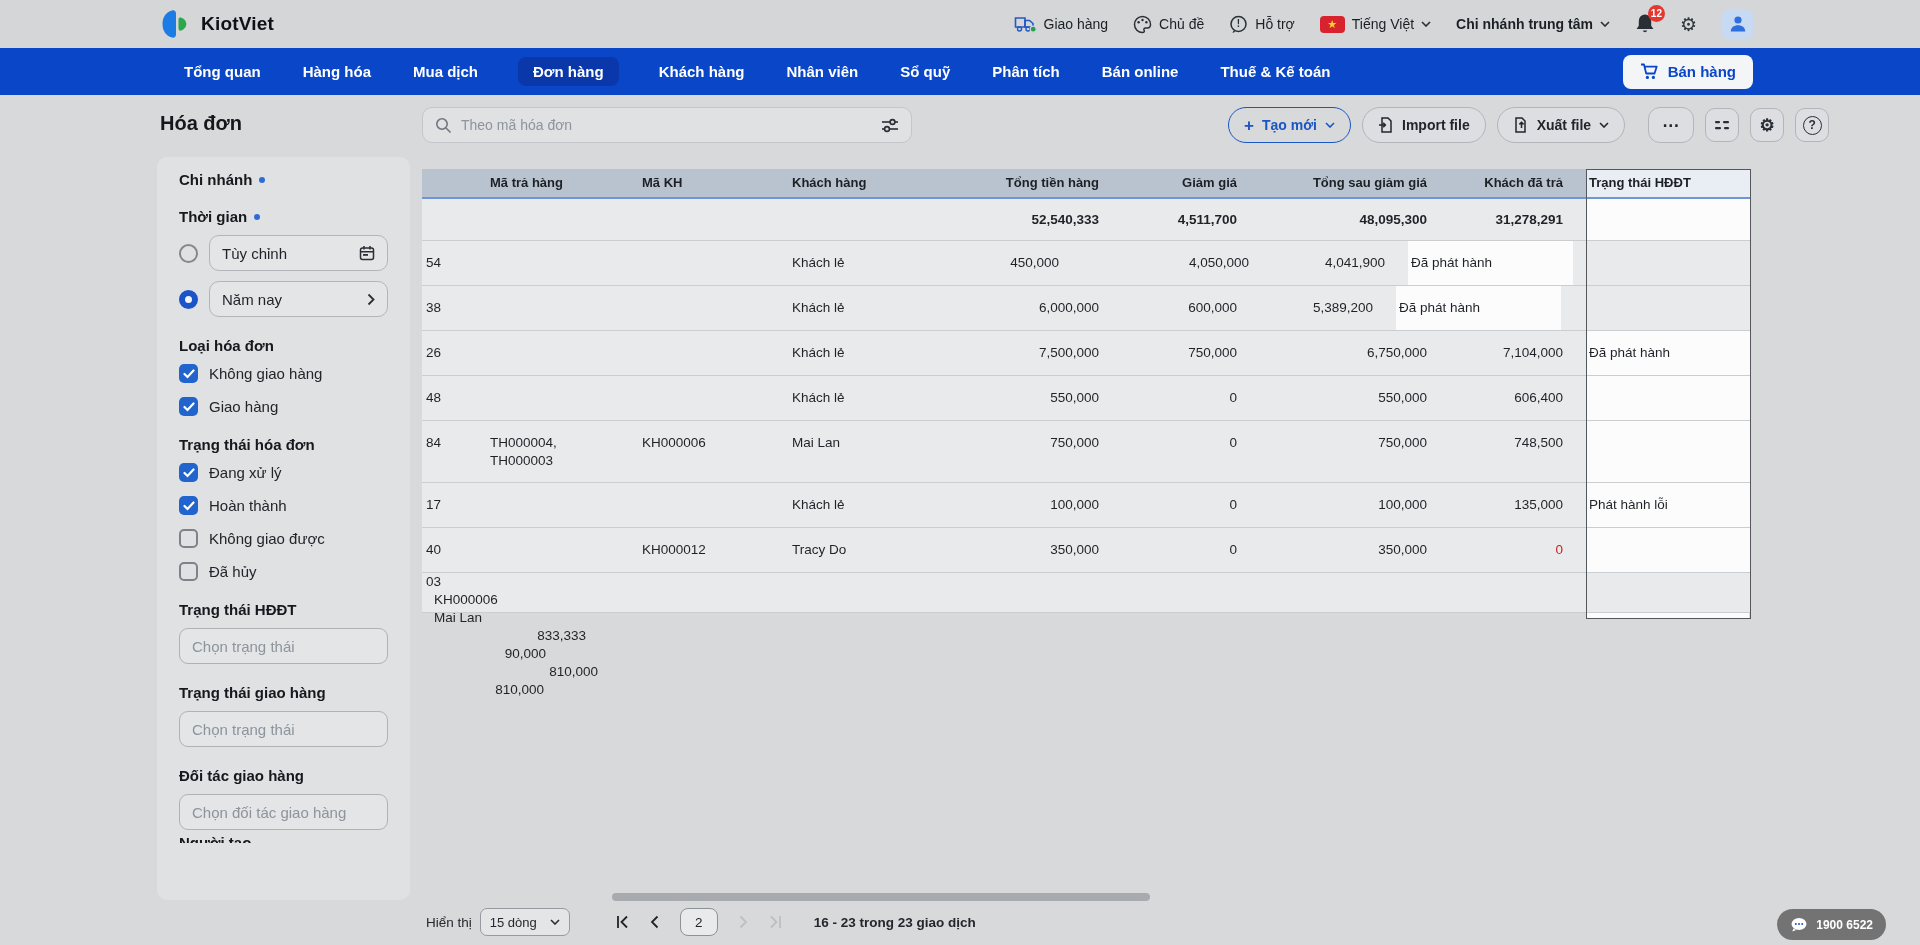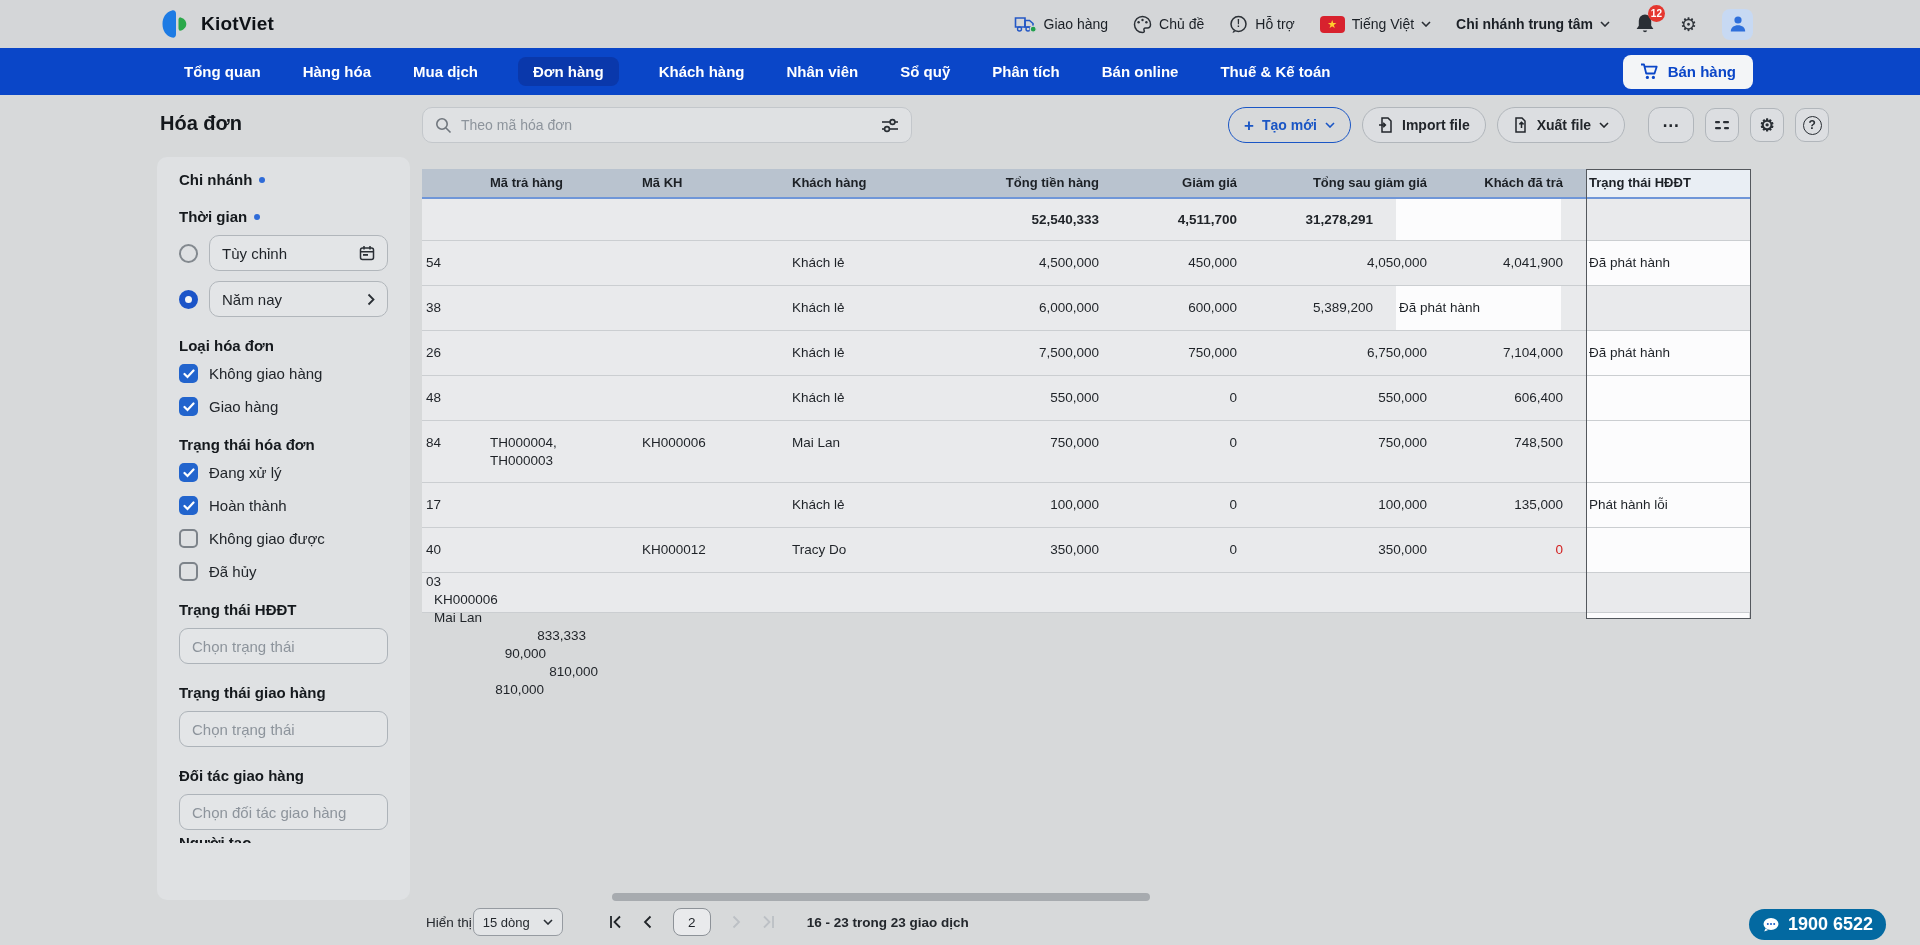--- a/index.html
+++ b/index.html
@@ -69,26 +69,26 @@
   .tcell.hl-c{background:linear-gradient(90deg,transparent 9px,#fcfcfd 9px)}
   .thead .tcell.hl-c{background:linear-gradient(90deg,transparent 9px,#e9eef4 9px)}
   .tcell.code{padding-left:4px}
   .tcell.red{color:#d21f1f}
   .trow.tall .tcell{align-items:flex-start;padding-top:13px}
   .hl-strip{position:absolute;left:1587px;top:613px;width:162px;height:5px;background:#fcfcfd}
   .hl-outline{position:absolute;left:1586px;top:169px;width:165px;height:450px;border:1px solid #54585d;pointer-events:none}
   
   .hscroll-thumb{position:absolute;left:612px;top:893px;width:538px;height:8px;border-radius:4px;background:#a7abaf;cursor:grab}
   .footer{position:absolute;left:426px;top:906px;height:32px;display:flex;align-items:center;font-size:13.5px;color:#25292e}
-  .pg-select{margin-left:1px;width:90px;height:28px;border:1px solid #969ba1;border-radius:7px;background:#e3e5e7;display:flex;align-items:center;justify-content:space-between;padding:0 9px;font-size:13px;cursor:pointer}
+  .pg-select{margin-left:8px;width:90px;height:28px;border:1px solid #969ba1;border-radius:7px;background:#e3e5e7;display:flex;align-items:center;justify-content:space-between;padding:0 9px;font-size:13px;cursor:pointer}
   .pager{display:flex;align-items:center;gap:21px;margin-left:46px}
   .pg-ic{cursor:pointer;display:flex;align-items:center}
   .pg-input{width:38px;height:28px;border:1px solid #8d9298;border-radius:8px;background:#e9eaec;text-align:center;font-size:13.5px;color:#1f2328;outline:none}
   .range-text{margin-left:32px;font-weight:600;color:#23272c}
-  .phone-btn{position:absolute;right:34px;top:909px;height:31px;background:#0369a1;border:none;border-radius:16px;color:#fff;font-weight:700;font-size:18px;display:flex;align-items:center;gap:8px;padding:0 13px;cursor:pointer}
+  .phone-btn{position:absolute;right:34px;top:909px;height:31px;background:#737373;border:none;border-radius:16px;color:#fff;font-weight:700;font-size:12px;display:flex;align-items:center;gap:8px;padding:0 13px;cursor:pointer}
 </style>
 </head>
 <body>
 
 <div class="topbar">
   <div class="brand">
     <span>
       <svg width="32" height="30" viewBox="0 0 32 30">
         <path d="M12 1.5c-6 1.5-9.5 6.8-9.5 13.5S6 27 12 28.5c2.4.6 4-.9 4-3.3V4.8c0-2.4-1.6-3.9-4-3.3z" fill="#1d7be4"></path>
         <path d="M20 8.2c-.9.5-1.5 1.4-1.5 2.6v8.4c0 1.2.6 2.1 1.5 2.6 3.6-.8 6.3-3.4 6.3-6.8s-2.7-6-6.3-6.8z" fill="#2ba84a"></path>
@@ -368,29 +368,29 @@
       <div class="tcell r" style="width: 136px; text-align: right;">Khách đã trả</div>
       <div class="tcell hl-c" style="width: 174px;">Trạng thái HĐĐT</div>
     </div>
     <div class="trow tsum">
       <div class="tcell code" style="width: 56px;"></div>
       <div class="tcell" style="width: 152px;"></div>
       <div class="tcell" style="width: 150px;"></div>
       <div class="tcell" style="width: 155px;"></div>
       <div class="tcell r" style="width: 178px;">52,540,333</div>
       <div class="tcell r" style="width: 138px;">4,511,700</div>
+      <div class="tcell r" style="width: 190px;">48,095,300</div>
       <div class="tcell r" style="width: 136px;">31,278,291</div>
       <div class="tcell hl-c" style="width: 174px;"></div>
     </div>
     <div class="trow" style="height: 45px;">
       <div class="tcell code" style="width: 56px;">54</div>
       <div class="tcell" style="width: 152px;"></div>
       <div class="tcell" style="width: 150px;"></div>
       <div class="tcell" style="width: 155px;">Khách lẻ</div>
-      <div class="tcell r" style="width: 178px;">4,500,000</div>
       <div class="tcell r" style="width: 138px;">450,000</div>
       <div class="tcell r" style="width: 190px;">4,050,000</div>
       <div class="tcell r" style="width: 136px;">4,041,900</div>
       <div class="tcell hl-c" style="width: 174px;">Đã phát hành</div>
     </div>
     <div class="trow" style="height: 45px;">
       <div class="tcell code" style="width: 56px;">38</div>
       <div class="tcell" style="width: 152px;"></div>
       <div class="tcell" style="width: 150px;"></div>
       <div class="tcell" style="width: 155px;">Khách lẻ</div>

